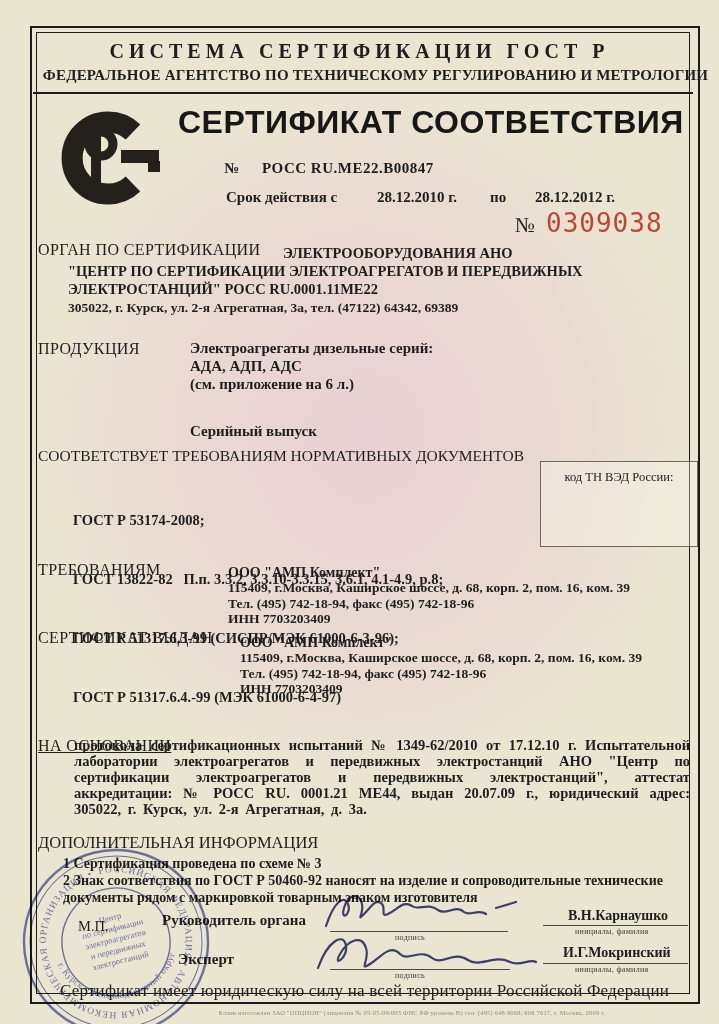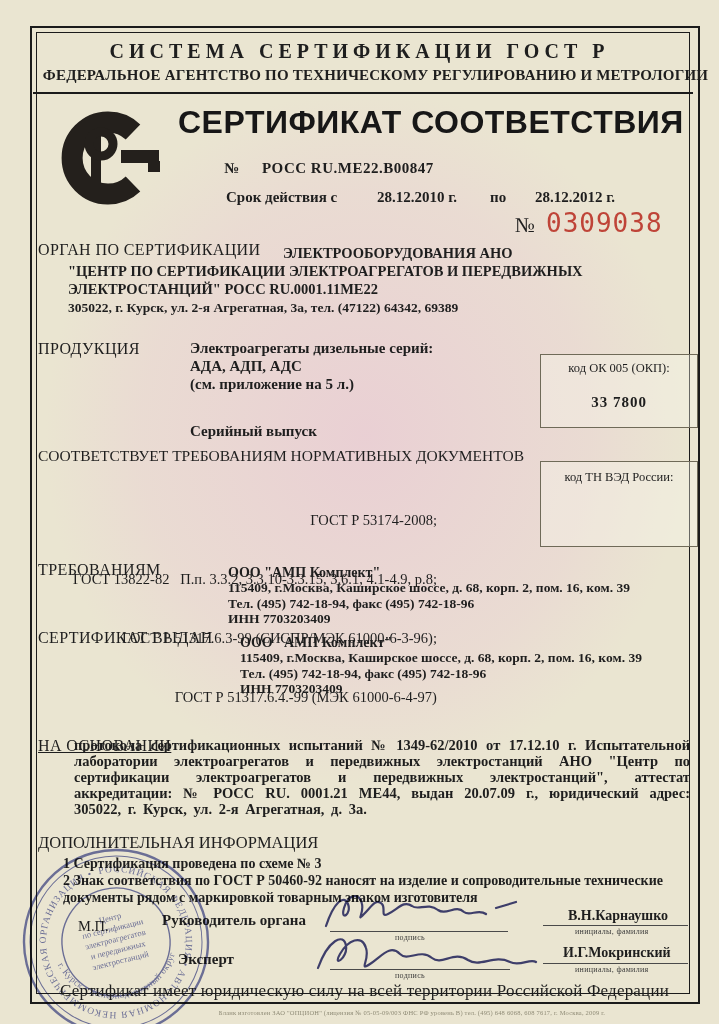--- a/index.html
+++ b/index.html
@@ -16,21 +16,21 @@
   .big-title{font-family:"Liberation Sans",sans-serif;font-weight:bold;font-size:32px;letter-spacing:0.5px;color:#171717;}
   .lbl{font-size:16px;letter-spacing:0.4px;}
   .bold14{font-size:14px;font-weight:bold;}
   .bold145{font-size:14.5px;font-weight:bold;}
   .bold15{font-size:15px;font-weight:bold;}
   .bold135{font-size:13.5px;font-weight:bold;}
   .serial{font-family:"DejaVu Sans Mono",monospace;font-size:26px;color:#bf4438;letter-spacing:1px;}
   .codebox{position:absolute;border:1px solid #6f6a58;background:rgba(250,248,238,0.35);text-align:center;}
   .codebox .cap{font-size:12.5px;margin-top:6px;}
   .codebox .val{font-size:15px;font-weight:bold;margin-top:18px;letter-spacing:1px;}
-  .stdlist{font-size:14.5px;font-weight:normal;line-height:19.6px;white-space:pre;text-align:right;}
+  .stdlist{font-size:14.5px;font-weight:bold;line-height:19.6px;white-space:pre;}
   .addr{font-size:13.5px;font-weight:bold;line-height:15.3px;}
   .addr .first{font-size:14px;}
   .basis-par{font-size:14.5px;font-weight:bold;line-height:16px;text-align:justify;text-align-last:left;white-space:normal;word-spacing:3px;}
   .addl{font-size:14px;font-weight:bold;}
   .sigline{position:absolute;height:1px;background:#4a4a4a;}
   .cap8{font-size:8px;color:#3a3a3a;letter-spacing:0.3px;}
   .legal{font-size:17px;letter-spacing:0.2px;}
   .fineprint{font-size:6.5px;color:#8f8b76;letter-spacing:0.2px;}
   .stamp{position:absolute;left:20px;top:846px;width:192px;height:192px;opacity:0.82;mix-blend-mode:multiply;transform:rotate(-14deg);}
   .sig-svg{position:absolute;mix-blend-mode:multiply;}
@@ -67,26 +67,22 @@
 
   <div class="abs lbl" style="left:38px;top:241px;">ОРГАН ПО СЕРТИФИКАЦИИ</div>
   <div class="abs bold145" style="left:283px;top:245px;">ЭЛЕКТРООБОРУДОВАНИЯ АНО</div>
   <div class="abs bold145" style="left:68px;top:263px;">"ЦЕНТР ПО СЕРТИФИКАЦИИ ЭЛЕКТРОАГРЕГАТОВ И ПЕРЕДВИЖНЫХ</div>
   <div class="abs bold145" style="left:68px;top:281px;">ЭЛЕКТРОСТАНЦИЙ"   РОСС RU.0001.11МЕ22</div>
   <div class="abs bold135" style="left:68px;top:300px;">305022, г. Курск,  ул. 2-я Агрегатная, 3а, тел. (47122) 64342, 69389</div>
 
   <div class="abs lbl" style="left:38px;top:340px;">ПРОДУКЦИЯ</div>
   <div class="abs bold15" style="left:190px;top:340px;">Электроагрегаты дизельные серий:</div>
   <div class="abs bold15" style="left:190px;top:358px;">АДА, АДП, АДС</div>
-  <div class="abs bold15" style="left:190px;top:376px;">(см. приложение на 5 л.)</div>
+  <div class="abs bold15" style="left:190px;top:376px;">(см. приложение на 6 л.)</div>
   <div class="abs bold15" style="left:190px;top:399px;margin-top:24px;">Серийный выпуск</div>
-  <div class="codebox" style="left:540px;top:354px;width:156px;height:72px;">
-    <div class="cap">код ОК 005 (ОКП):</div>
-    <div class="val">33 7800</div>
-  </div>
 
   <div class="abs" style="left:38px;top:447px;font-size:15.5px;">СООТВЕТСТВУЕТ ТРЕБОВАНИЯМ НОРМАТИВНЫХ ДОКУМЕНТОВ</div>
   <div class="codebox" style="left:540px;top:461px;width:156px;height:84px;">
     <div class="cap" style="margin-top:8px;">код ТН ВЭД России:</div>
   </div>
   <div class="abs stdlist" style="left:73px;top:472px;">
     <div>ГОСТ Р 53174-2008;</div>
     <div>ГОСТ 13822-82   П.п. 3.3.2, 3.3.10-3.3.15, 3.6.1, 4.1-4.9, р.8;</div>
     <div>ГОСТ Р 51317.6.3-99 (СИСПР/МЭК 61000-6-3-96);</div>
     <div>ГОСТ Р 51317.6.4.-99 (МЭК 61000-6-4-97)</div>

